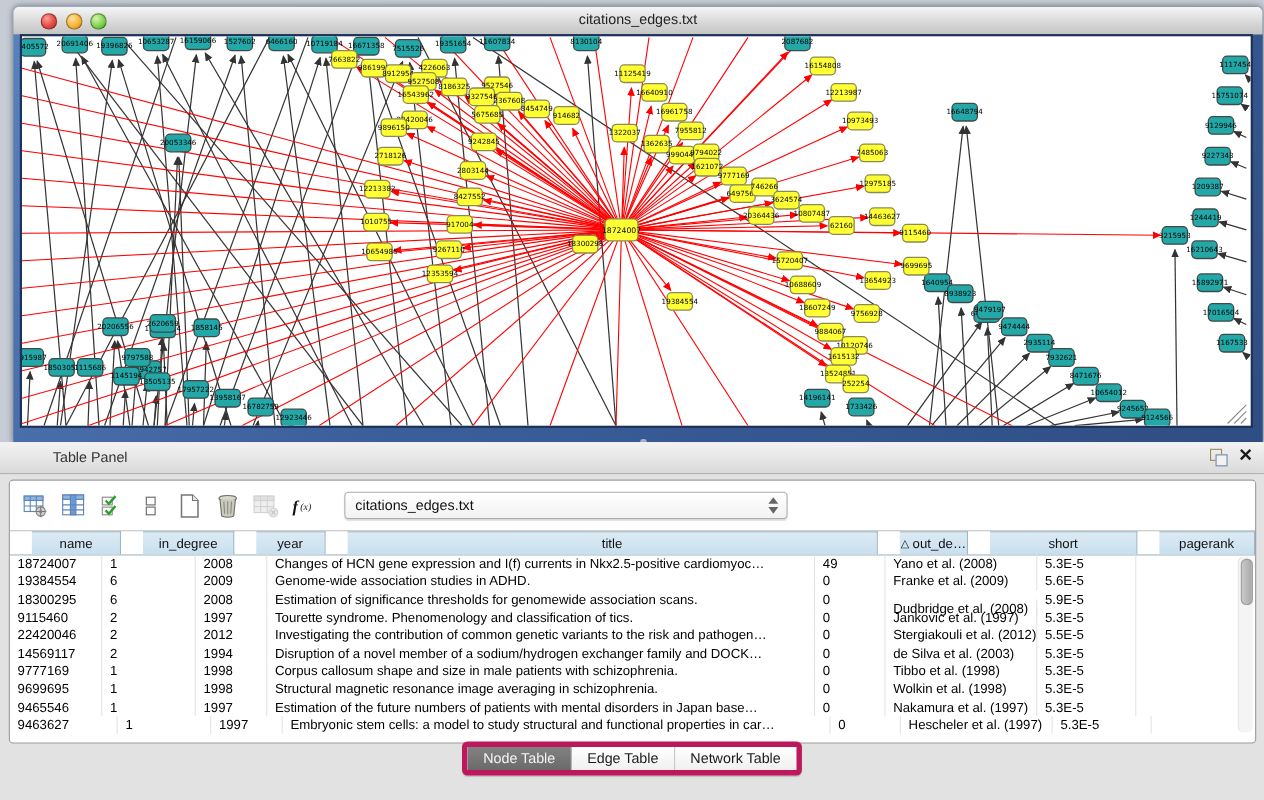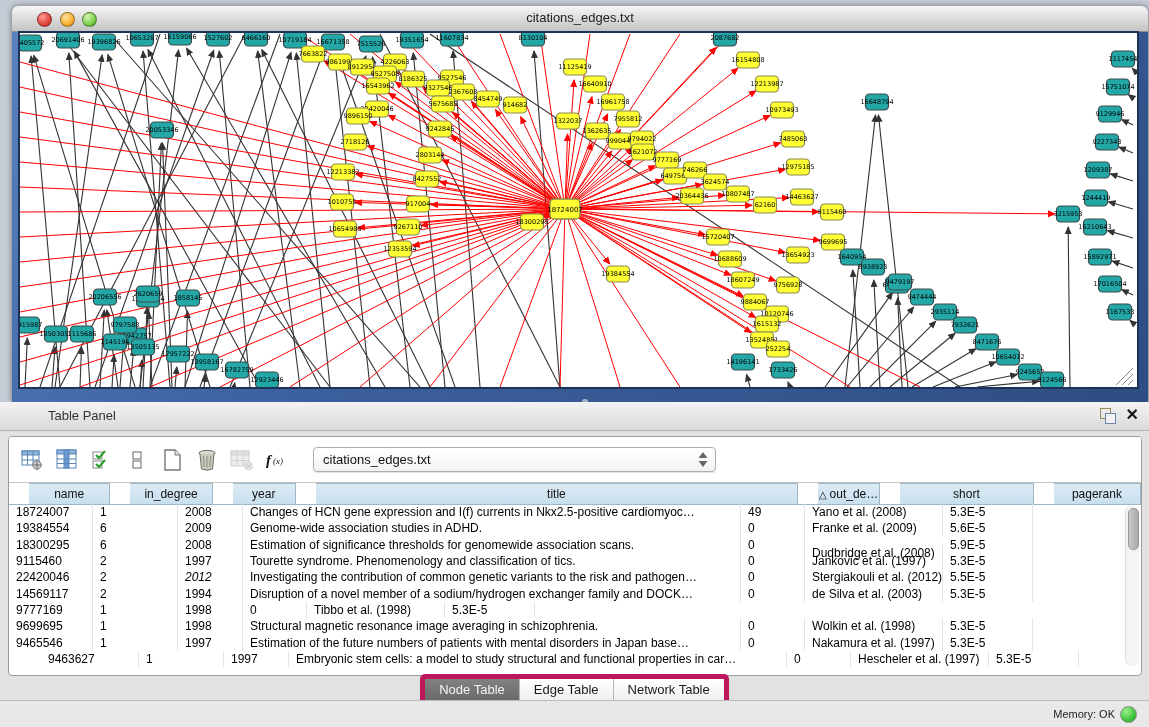--- a/index.html
+++ b/index.html
@@ -905,39 +905,40 @@
               <div class="tcell" style="width: 85px;">2</div>
               <div class="tcell" style="width: 65px;">1997</div>
               <div class="tcell" style="width: 498px;">Tourette syndrome. Phenomenology and classification of tics.</div>
               <div class="tcell" style="width: 64px;">0</div>
               <div class="tcell" style="width: 138px;">Jankovic et al. (1997)</div>
               <div class="tcell" style="width: 90px;">5.3E-5</div>
             </div>
             <div class="trow">
               <div class="tcell" style="width: 84px;">22420046</div>
               <div class="tcell" style="width: 85px;">2</div>
-              <div class="tcell" style="width: 65px; font-style: italic;">2012</div>
+              <div class="tcell" style="width: 65px;">2012</div>
               <div class="tcell" style="width: 498px;">Investigating the contribution of common genetic variants to the risk and pathogen…</div>
               <div class="tcell" style="width: 64px;">0</div>
               <div class="tcell" style="width: 138px;">Stergiakouli et al. (2012)</div>
               <div class="tcell" style="width: 90px;">5.5E-5</div>
             </div>
             <div class="trow">
               <div class="tcell" style="width: 84px;">14569117</div>
               <div class="tcell" style="width: 85px;">2</div>
               <div class="tcell" style="width: 65px;">1994</div>
               <div class="tcell" style="width: 498px;">Disruption of a novel member of a sodium/hydrogen exchanger family and DOCK…</div>
               <div class="tcell" style="width: 64px;">0</div>
               <div class="tcell" style="width: 138px;">de Silva et al. (2003)</div>
               <div class="tcell" style="width: 90px;">5.3E-5</div>
             </div>
             <div class="trow">
               <div class="tcell" style="width: 84px;">9777169</div>
               <div class="tcell" style="width: 85px;">1</div>
               <div class="tcell" style="width: 65px;">1998</div>
+              <div class="tcell" style="width: 498px;">Corpus callosum shape and size in male patients with schizophrenia.</div>
               <div class="tcell" style="width: 64px;">0</div>
               <div class="tcell" style="width: 138px;">Tibbo et al. (1998)</div>
               <div class="tcell" style="width: 90px;">5.3E-5</div>
             </div>
             <div class="trow">
               <div class="tcell" style="width: 84px;">9699695</div>
               <div class="tcell" style="width: 85px;">1</div>
               <div class="tcell" style="width: 65px;">1998</div>
               <div class="tcell" style="width: 498px;">Structural magnetic resonance image averaging in schizophrenia.</div>
               <div class="tcell" style="width: 64px;">0</div>
@@ -947,21 +948,21 @@
             <div class="trow">
               <div class="tcell" style="width: 84px;">9465546</div>
               <div class="tcell" style="width: 85px;">1</div>
               <div class="tcell" style="width: 65px;">1997</div>
               <div class="tcell" style="width: 498px;">Estimation of the future numbers of patients with mental disorders in Japan base…</div>
               <div class="tcell" style="width: 64px;">0</div>
               <div class="tcell" style="width: 138px;">Nakamura et al. (1997)</div>
               <div class="tcell" style="width: 90px;">5.3E-5</div>
             </div>
             <div class="trow">
-              <div class="tcell" style="width: 98px; margin-left: 32px;">9463627</div>
+              <div class="tcell" style="width: 98px;">9463627</div>
               <div class="tcell" style="width: 85px;">1</div>
               <div class="tcell" style="width: 65px;">1997</div>
               <div class="tcell" style="width: 498px;">Embryonic stem cells: a model to study structural and functional properties in car…</div>
               <div class="tcell" style="width: 64px;">0</div>
               <div class="tcell" style="width: 138px; text-align: center;">Hescheler et al. (1997)</div>
               <div class="tcell" style="width: 90px;">5.3E-5</div>
             </div>
           </div>
         <div class="vscroll">
             <div class="vthumb"></div>
@@ -970,18 +971,14 @@
     </div>
 
     <div class="tabs">
       <div class="tabseg" id="tabseg">
           <div class="tab active">Node Table</div>
           <div class="tab">Edge Table</div>
           <div class="tab">Network Table</div>
         </div>
     </div>
 
-    <div class="statusbar">
-      <div class="mem">Memory: OK</div>
-      <div class="mem-dot"></div>
-    </div>
   </div>
 </div>
 
 </body></html>

